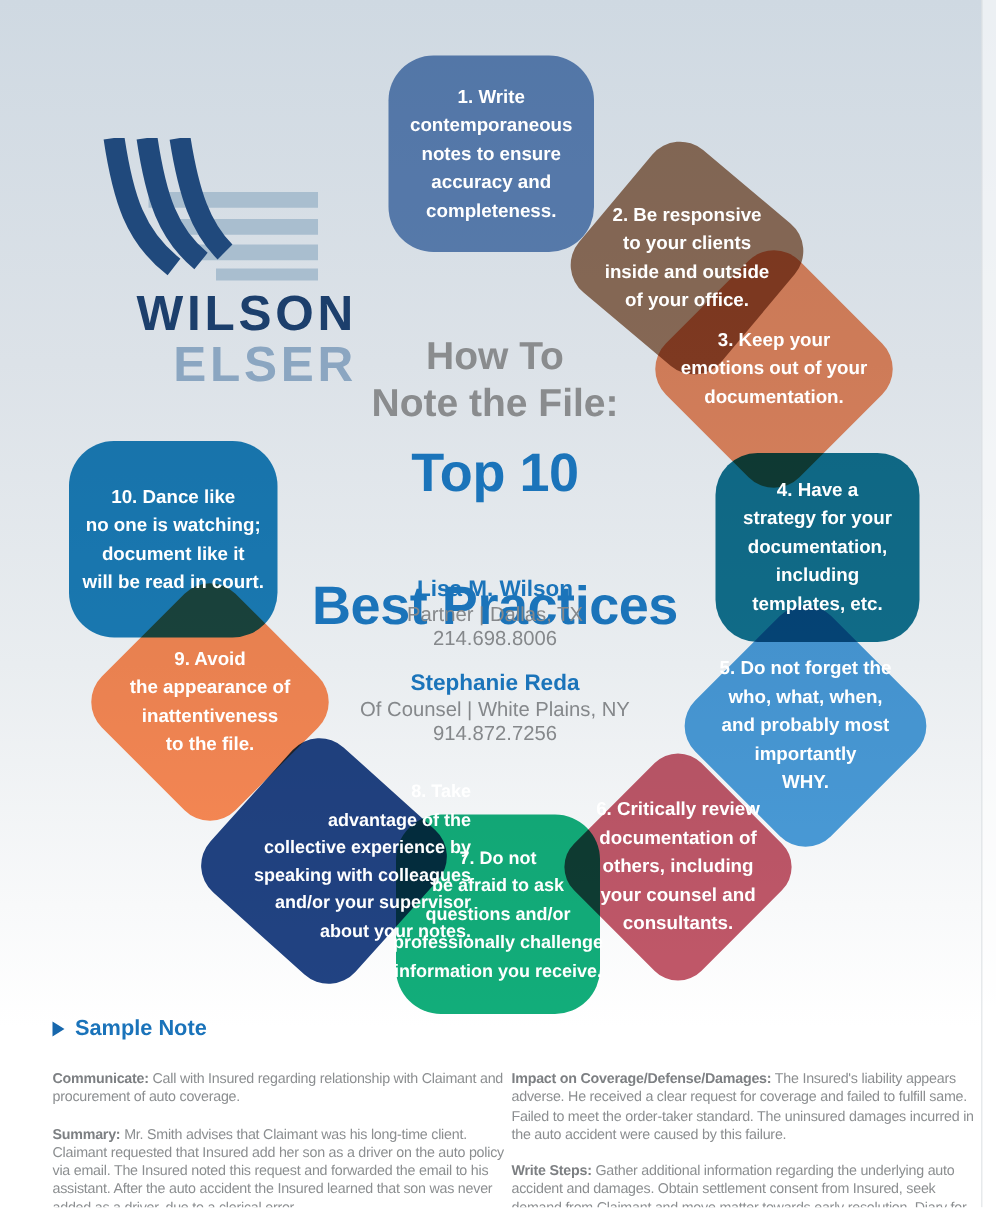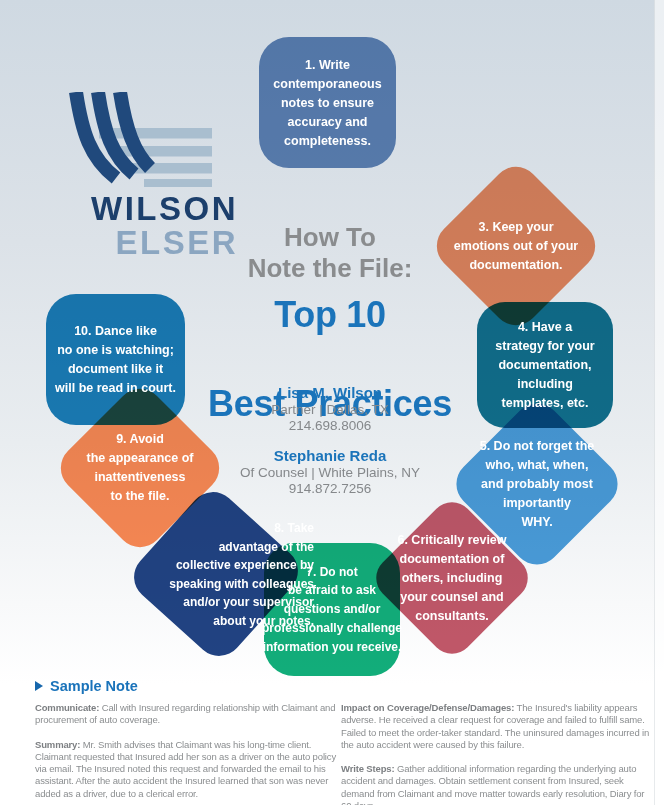--- a/index.html
+++ b/index.html
@@ -66,21 +66,21 @@
   
   .note-section{position:absolute;left:0;top:672px;width:664px;z-index:6;}
   .note-heading{position:absolute;left:35px;top:6px;display:flex;align-items:center;}
   .tri{width:0;height:0;border-top:5px solid transparent;border-bottom:5px solid transparent;
     border-left:8px solid #1767ac;margin-right:7px;}
   .note-heading-label{font-size:14.5px;font-weight:bold;color:#1a73ba;}
   .note-col{position:absolute;top:30px;font-size:9.5px;letter-spacing:-0.15px;
     color:#8b8e90;line-height:12.3px;}
   .note-col.left {left:35px;width:306px;}
   .note-col.right{left:341px;width:316px;}
-  .note-para{margin:0 0 12px 0;}
+  .note-para{margin:12px 0 12px 0;}
   .note-label{font-weight:bold;color:#7c7f82;}
 </style>
 </head>
 <body>
 
 <div class="poster">
   <div class="edge-strip"></div>
 
   <div class="logo">
     <svg class="logo-mark" width="152" height="96" viewBox="0 0 152 96">
@@ -119,20 +119,27 @@
   </div>
 
   <div class="tile t1">
     <div class="shape" style="background-color: rgb(101, 138, 188);"></div>
     <div class="tile-text">1. Write
 contemporaneous
 notes to ensure
 accuracy and
 completeness.</div>
   </div>
+  <div class="tile t2">
+    <div class="shape" style="background-color: rgb(155, 117, 93);"></div>
+    <div class="tile-text">2. Be responsive
+to your clients
+inside and outside
+of your office.</div>
+  </div>
   <div class="tile t3">
     <div class="shape" style="background-color: rgb(239, 139, 97);"></div>
     <div class="tile-text">3. Keep your
 emotions out of your
 documentation.</div>
   </div>
   <div class="tile t4">
     <div class="shape" style="background-color: rgb(17, 115, 144);"></div>
     <div class="tile-text">4. Have a
 strategy for your

